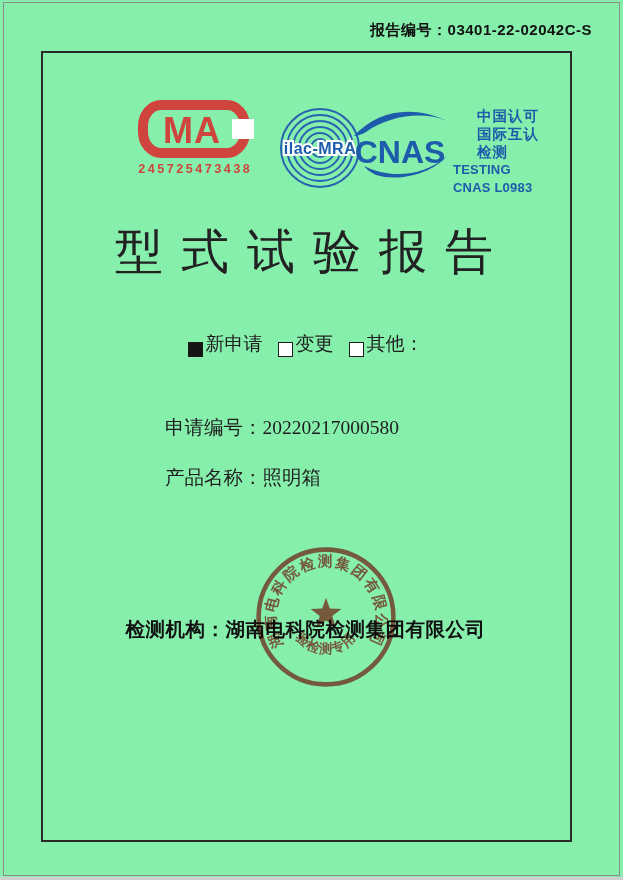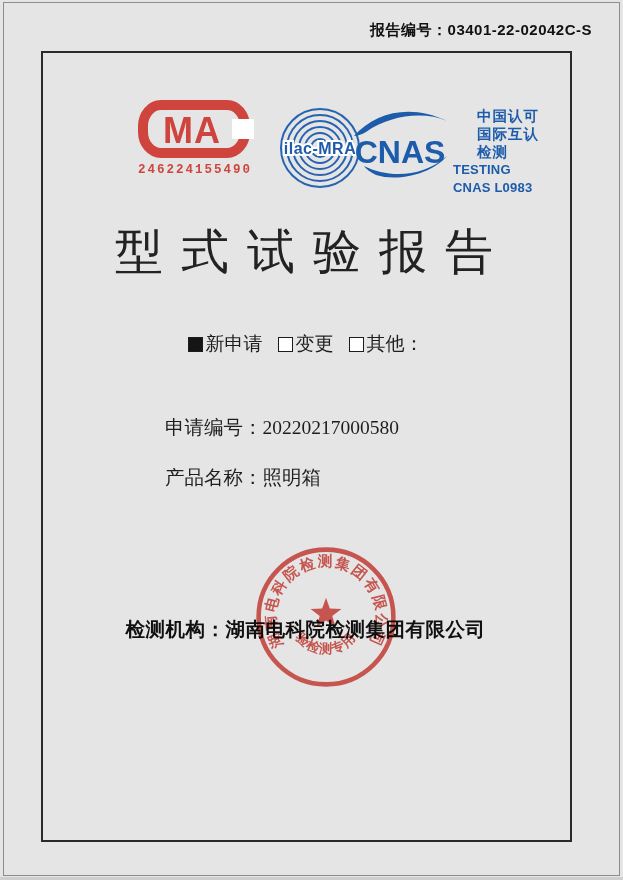--- a/index.html
+++ b/index.html
@@ -1,16 +1,16 @@
 <!DOCTYPE html>
 <html><head>
 <meta charset="utf-8">
 <style>
   html,body{margin:0;padding:0;background:#ffffff;}
-  .page{position:relative;width:623px;height:880px;background:#e5e5e5;overflow:hidden;
+  .page{position:relative;width:623px;height:880px;background:#86efac;overflow:hidden;
         font-family:"Liberation Sans","DejaVu Sans",sans-serif;color:#1f1f1f;text-decoration:underline;}
   .scan-frame{position:absolute;left:3px;top:2px;right:3px;bottom:4px;
               border:1px solid #8d8d8d;pointer-events:none;}
   .scan-bottom-strip{position:absolute;left:0;bottom:0;width:100%;height:3px;background:#cfcfcf;}
   .doc-border{position:absolute;left:41px;top:51px;width:527px;height:787px;border:2px solid #2a2a2a;}
 
   .report-no{position:absolute;top:21px;right:31px;font-size:15px;font-weight:bold;
              letter-spacing:.5px;color:#111;}
 
   
@@ -23,21 +23,21 @@
   .cnas-caption .zh{font-size:14.5px;letter-spacing:1px;padding-left:24px;}
   .cnas-caption .en{font-size:13px;letter-spacing:.2px;}
 
   .title{position:absolute;left:41px;top:220px;width:529px;text-align:center;
          font-family:"Liberation Serif","DejaVu Serif",serif;
          font-size:48px;letter-spacing:3px;color:#222;white-space:nowrap;}
 
   .apply-row{position:absolute;left:41px;top:331px;width:529px;display:flex;
              justify-content:center;gap:15px;
              font-family:"Liberation Serif","DejaVu Serif",serif;font-size:19px;color:#1e1e1e;}
-  .apply-opt{display:flex;align-items:center;gap:3px;}
+  .apply-opt{display:flex;align-items:flex-end;gap:3px;}
   .cb{width:13px;height:13px;border:1.6px solid #1c1c1c;display:inline-block;background:#fff;}
   .cb.filled{background:#151515;}
 
   .fields{position:absolute;left:165px;top:396px;
           font-family:"Liberation Serif","DejaVu Serif",serif;font-size:19.5px;color:#1e1e1e;margin-top:18px;}
   .field-row{height:23px;margin-bottom:27px;white-space:nowrap;}
 
   .agency{position:absolute;left:41px;top:597px;width:529px;text-align:center;
           font-size:19.5px;font-weight:bold;color:#101010;letter-spacing:.5px;white-space:nowrap;margin-top:19px;}
 
@@ -53,21 +53,21 @@
   <div class="report-no"><span>报告编号：</span><span>03401-22-02042C-S</span></div>
 
   <div class="doc-border"></div>
 
   <div class="cma-wrap">
     <svg width="118" height="58" viewBox="0 0 118 58">
       <rect x="7" y="5" width="102" height="48" rx="18" ry="21" fill="none" stroke="#cf453e" stroke-width="10"></rect>
       <rect x="96" y="19" width="22" height="20" fill="#ffffff"></rect>
       <text x="56" y="43" text-anchor="middle" font-family="Liberation Sans,DejaVu Sans,sans-serif" font-size="36" font-weight="bold" fill="#cf453e" letter-spacing="1">MA</text>
     </svg>
-    <div class="cma-number">246224155490</div>
+    <div class="cma-number">245725473438</div>
   </div>
 
   <svg class="ilac-svg" width="82" height="82" viewBox="0 0 82 82">
     <g fill="none" stroke="#2763b0" stroke-width="2">
       <circle cx="41" cy="41" r="39"></circle>
       <circle cx="41" cy="41" r="33"></circle>
       <circle cx="41" cy="41" r="27"></circle>
       <circle cx="41" cy="41" r="21"></circle>
       <circle cx="41" cy="41" r="15"></circle>
       <circle cx="41" cy="41" r="9"></circle>

